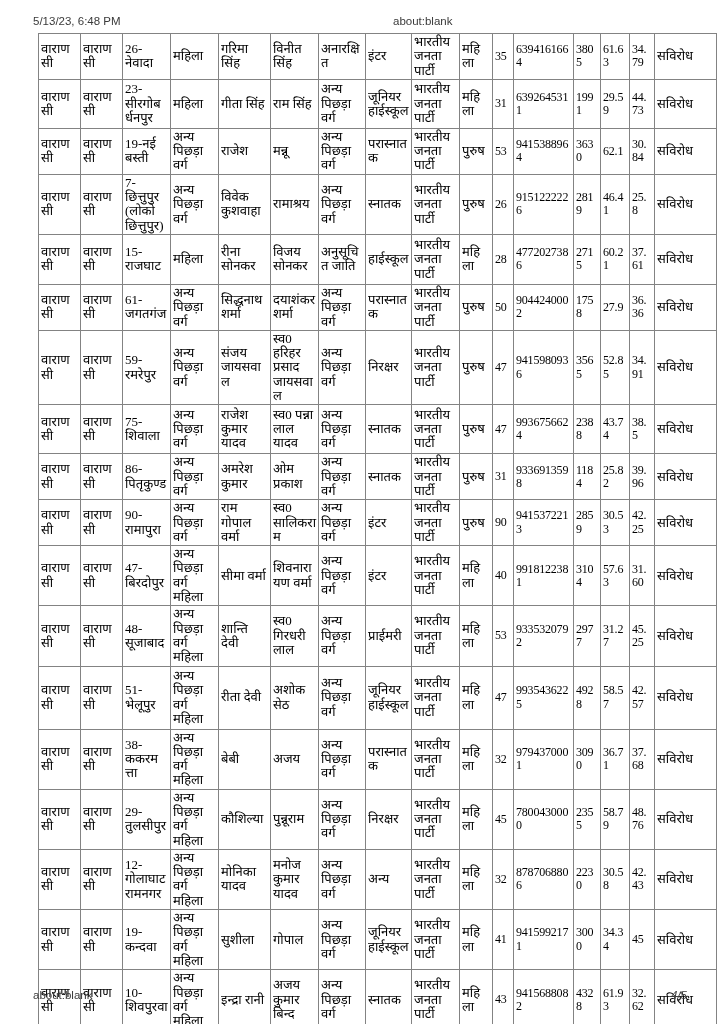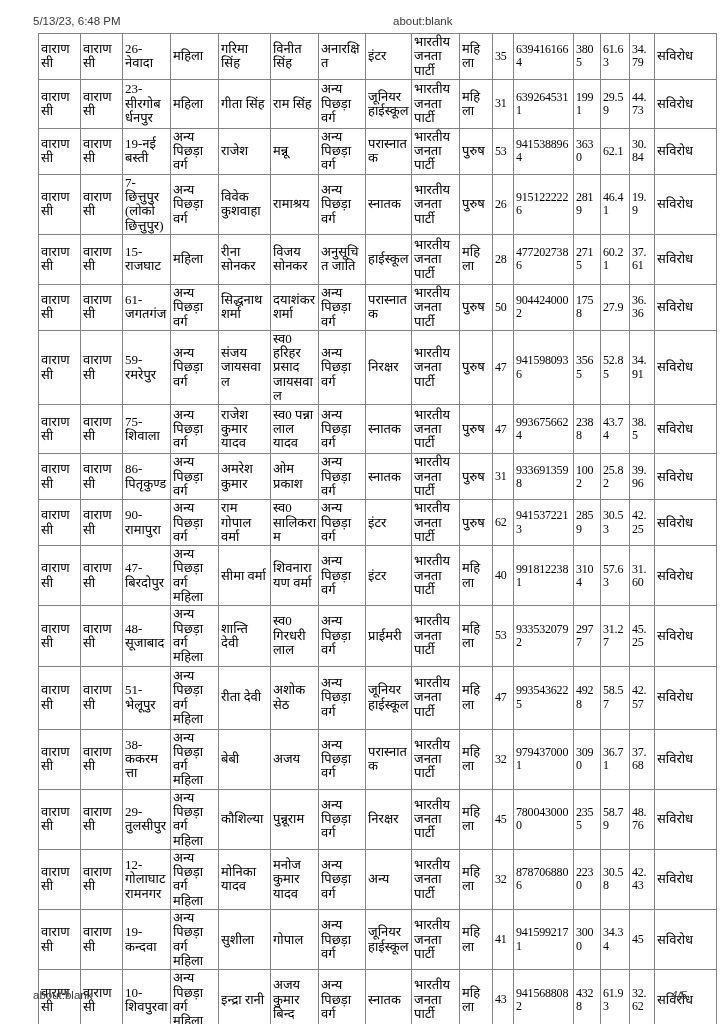--- a/index.html
+++ b/index.html
@@ -158,21 +158,21 @@
             <td>विवेक कुशवाहा</td>
             <td>रामाश्रय</td>
             <td>अन्य पिछड़ा वर्ग</td>
             <td>स्नातक</td>
             <td>भारतीय जनता पार्टी</td>
             <td>पुरुष</td>
             <td>26</td>
             <td>9151222226</td>
             <td>2819</td>
             <td>46.41</td>
-            <td>19.9</td>
+            <td>25.8</td>
             <td>सविरोध</td>
           </tr>
           <tr style="height: 50px;">
             <td>वाराणसी</td>
             <td>वाराणसी</td>
             <td>15-राजघाट</td>
             <td>महिला</td>
             <td>रीना सोनकर</td>
             <td>विजय सोनकर</td>
             <td>अनुसूचित जाति</td>
@@ -246,37 +246,37 @@
             <td>86-पितृकुण्ड</td>
             <td>अन्य पिछड़ा वर्ग</td>
             <td>अमरेश कुमार</td>
             <td>ओम प्रकाश</td>
             <td>अन्य पिछड़ा वर्ग</td>
             <td>स्नातक</td>
             <td>भारतीय जनता पार्टी</td>
             <td>पुरुष</td>
             <td>31</td>
             <td>9336913598</td>
-            <td>1002</td>
+            <td>1184</td>
             <td>25.82</td>
             <td>39.96</td>
             <td>सविरोध</td>
           </tr>
           <tr style="height: 44px;">
             <td>वाराणसी</td>
             <td>वाराणसी</td>
             <td>90-रामापुरा</td>
             <td>अन्य पिछड़ा वर्ग</td>
             <td>राम गोपाल वर्मा</td>
             <td>स्व0 सालिकराम</td>
             <td>अन्य पिछड़ा वर्ग</td>
             <td>इंटर</td>
             <td>भारतीय जनता पार्टी</td>
             <td>पुरुष</td>
-            <td>62</td>
+            <td>90</td>
             <td>9415372213</td>
             <td>2859</td>
             <td>30.53</td>
             <td>42.25</td>
             <td>सविरोध</td>
           </tr>
           <tr style="height: 59px;">
             <td>वाराणसी</td>
             <td>वाराणसी</td>
             <td>47-बिरदोपुर</td>

